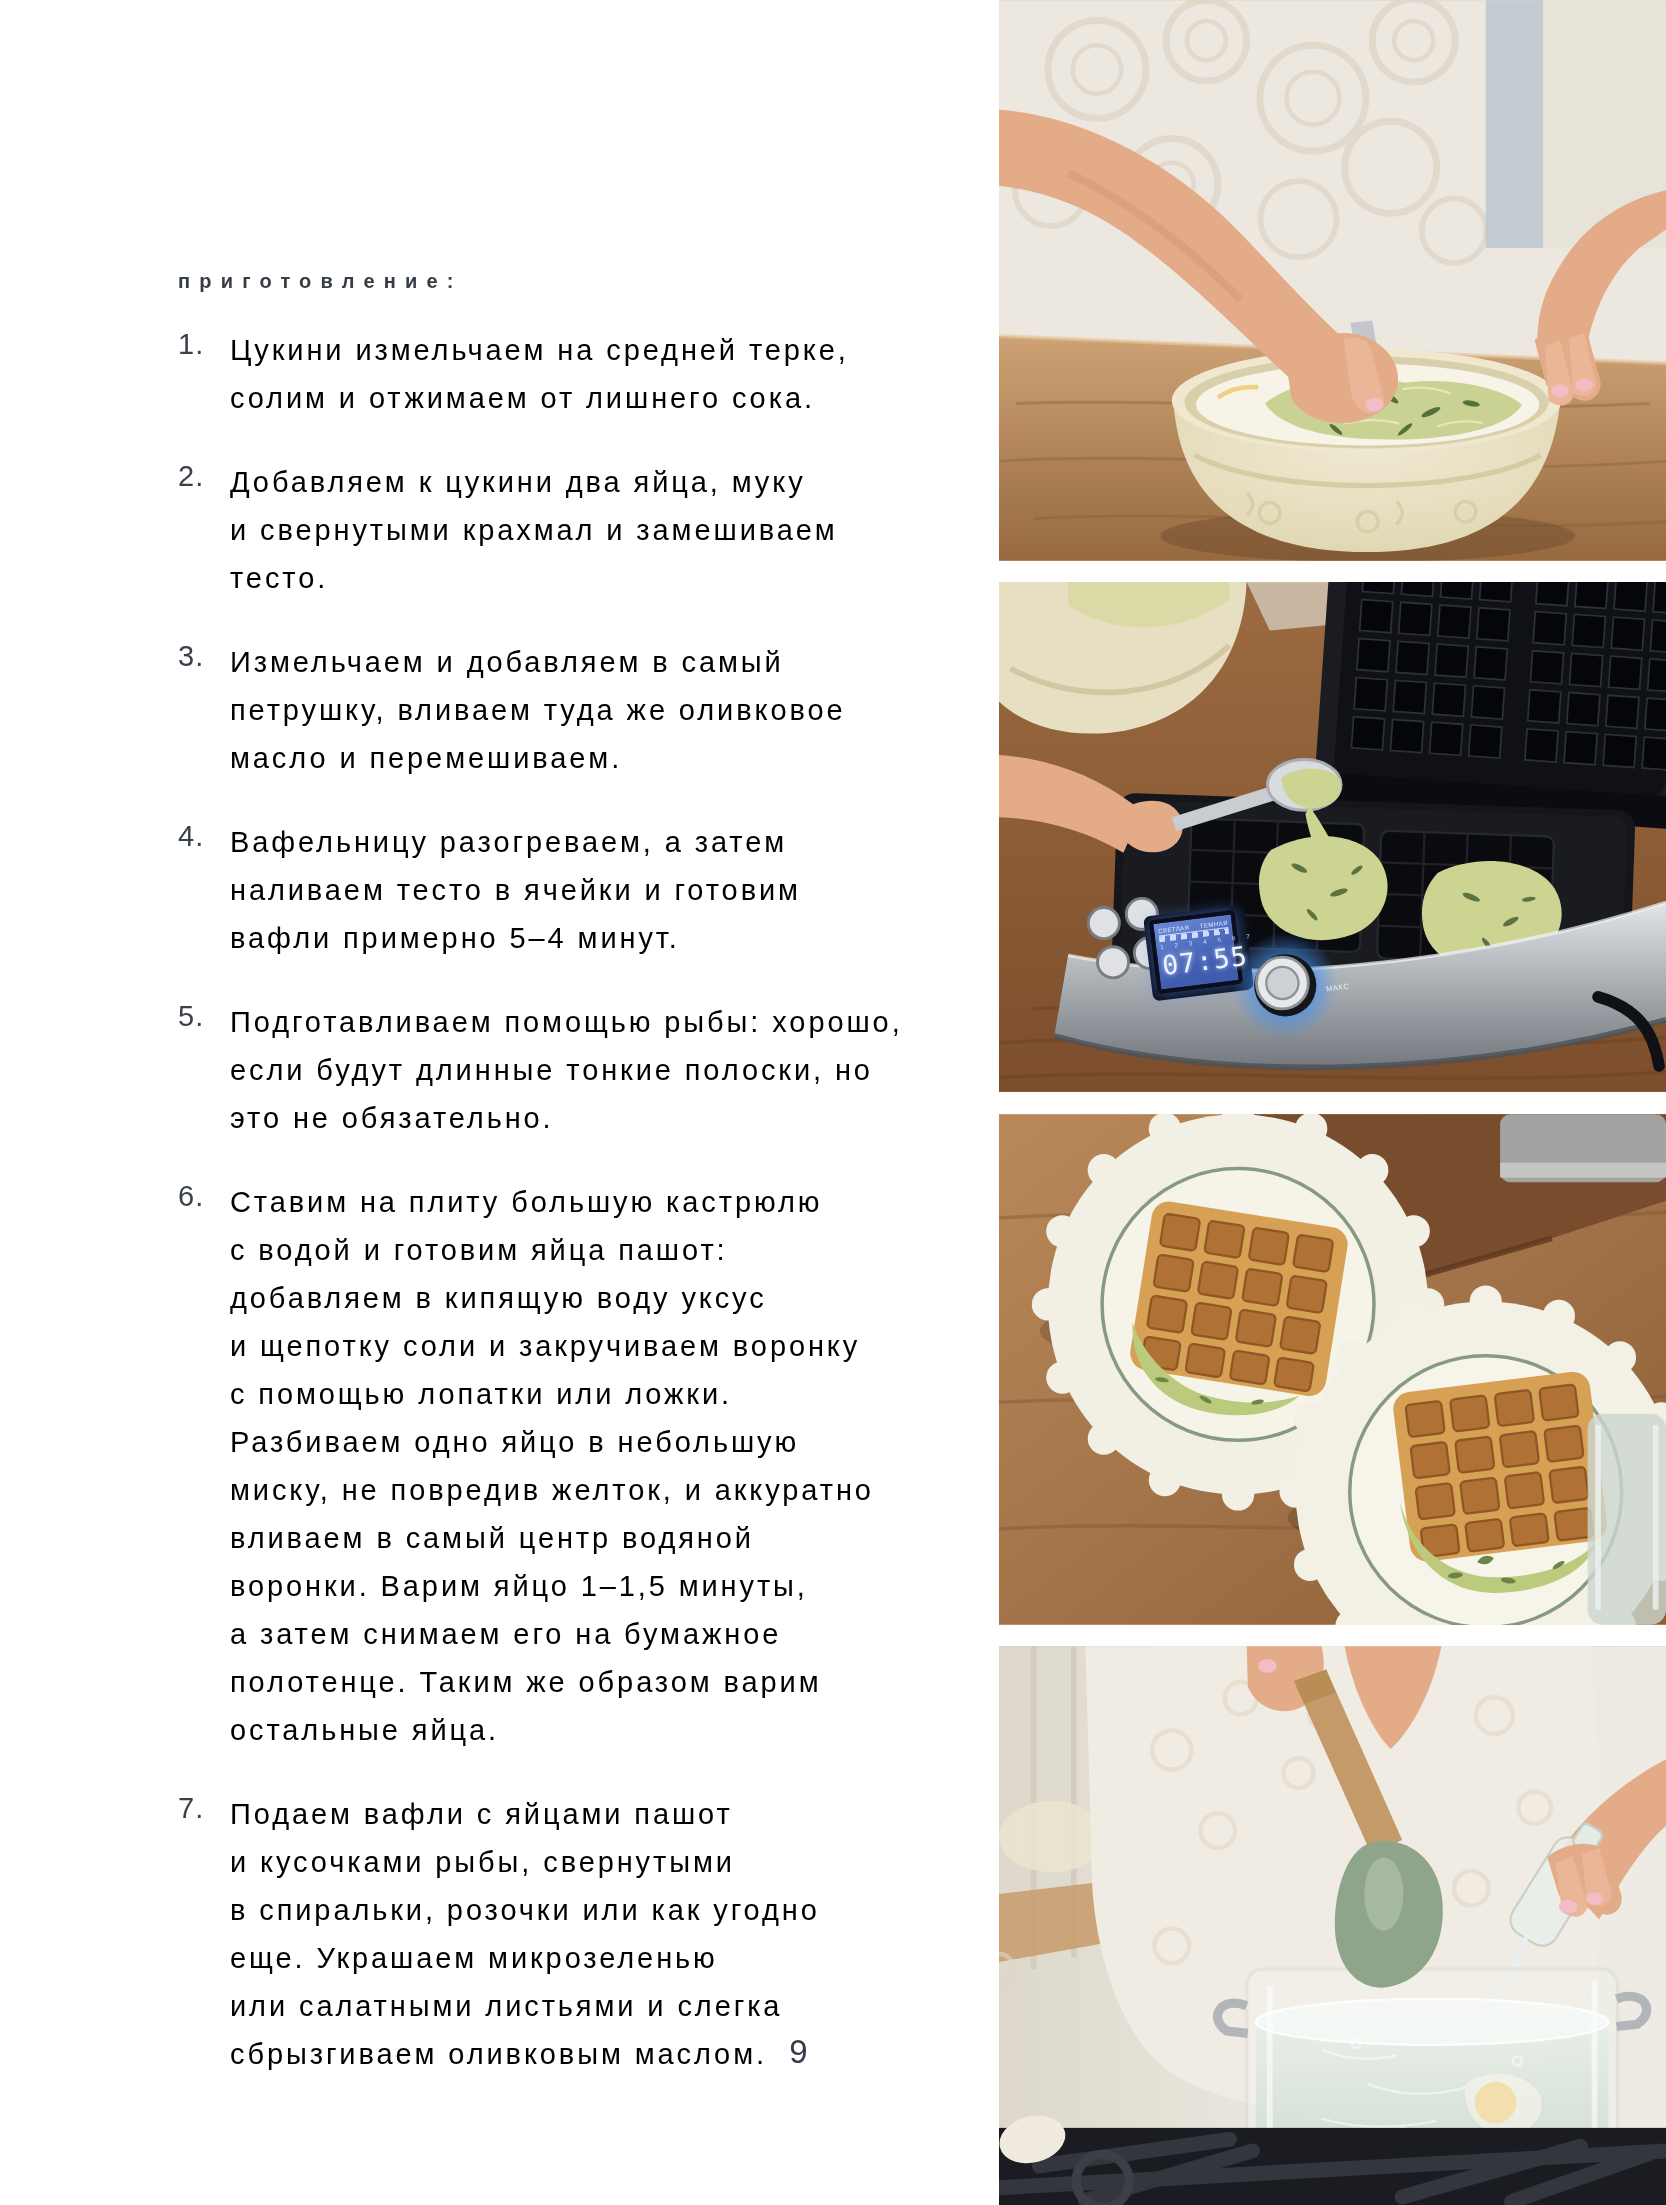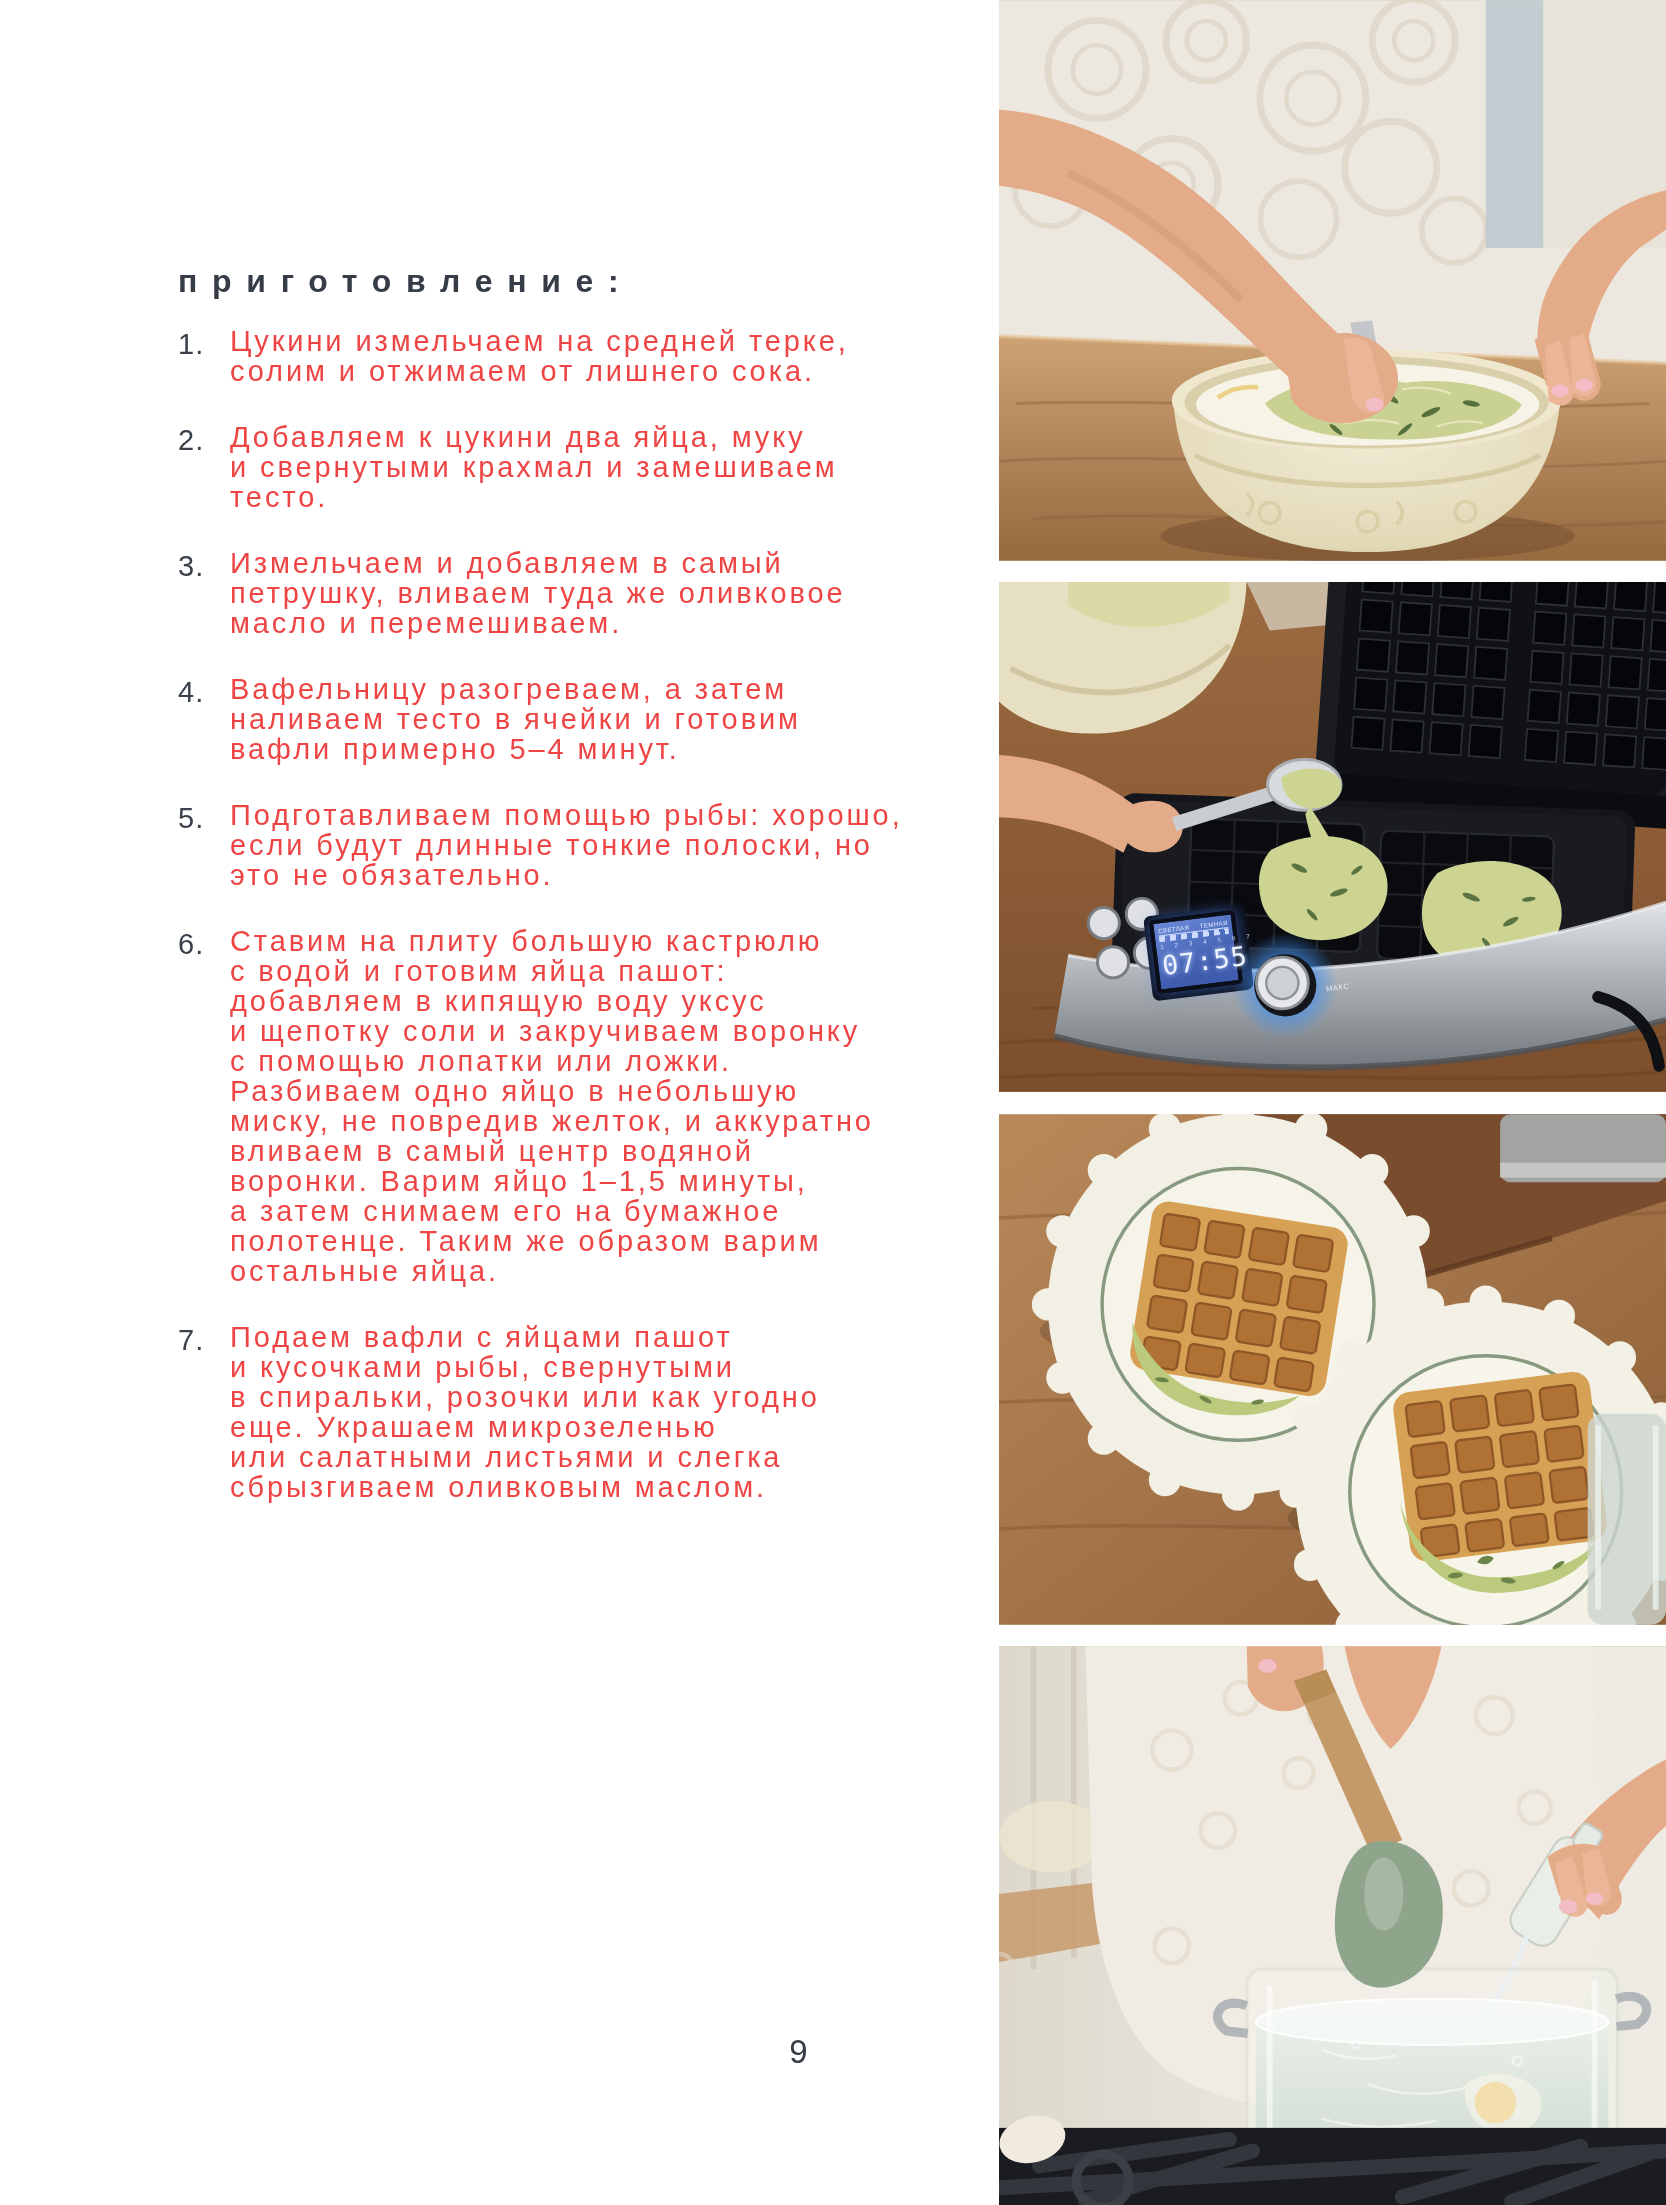--- a/index.html
+++ b/index.html
@@ -3,31 +3,31 @@
 <meta charset="utf-8">
 <style>
   html,body{margin:0;padding:0;}
   body{
     width:1666px;height:2205px;position:relative;background:#ffffff;
     font-family:"Liberation Sans", sans-serif;color:#363d47;overflow:hidden;
   }
   
   .text-col{position:absolute;left:178px;top:263px;width:807px;}
   h2.heading{
-    margin:0;font-size:32px;font-weight:bold;line-height:36px;
+    margin:0;font-size:20px;font-weight:bold;line-height:36px;
     letter-spacing:0.46em;color:#363d47;
   }
   ol.steps{list-style:none;margin:26.5px 0 0 0;padding:0;}
   ol.steps li{display:flex;margin:0 0 36px 0;}
   ol.steps .num{
     flex:0 0 52px;font-size:29px;line-height:36px;letter-spacing:0.04em;color:#3a414b;
   }
   ol.steps .body{
-    flex:1 1 auto;font-size:29px;line-height:30px;letter-spacing:0.10em;
-    color:#ef4444;white-space:pre-line;
+    flex:1 1 auto;font-size:29px;line-height:48px;letter-spacing:0.10em;
+    color:#000000;white-space:pre-line;
   }
   .page-num{
     position:absolute;left:764px;top:2034px;width:69px;text-align:center;
     font-size:33px;line-height:36px;color:#363d47;
   }
   
   .photo{position:absolute;left:999px;width:667px;overflow:hidden;background:#d8c9b4;}
   .photo svg{display:block;width:100%;height:100%;}
   #photo-1{top:0;height:561px;}
   #photo-2{top:582px;height:510px;}

